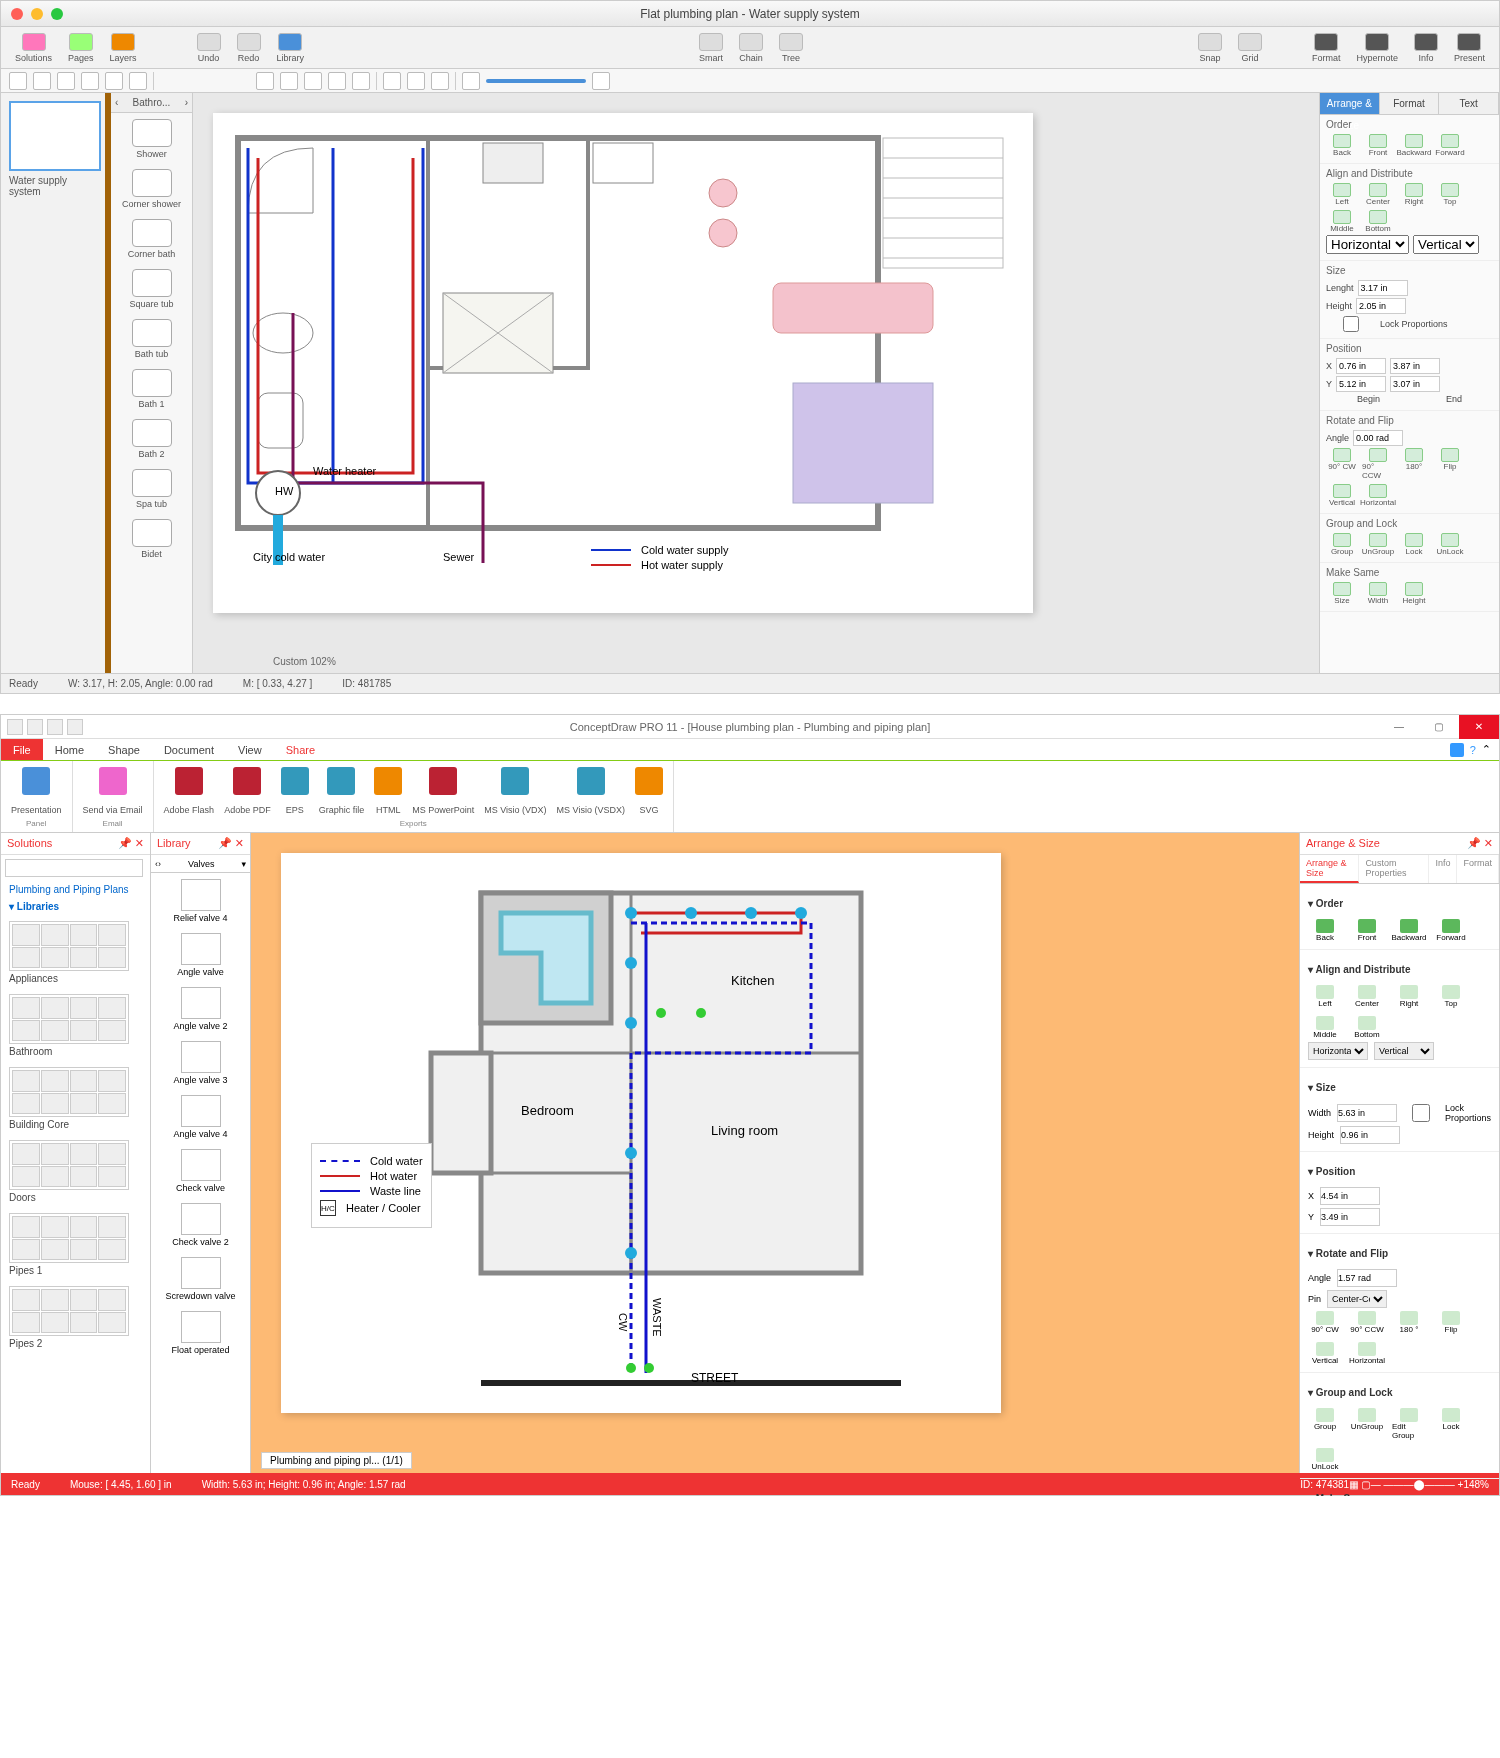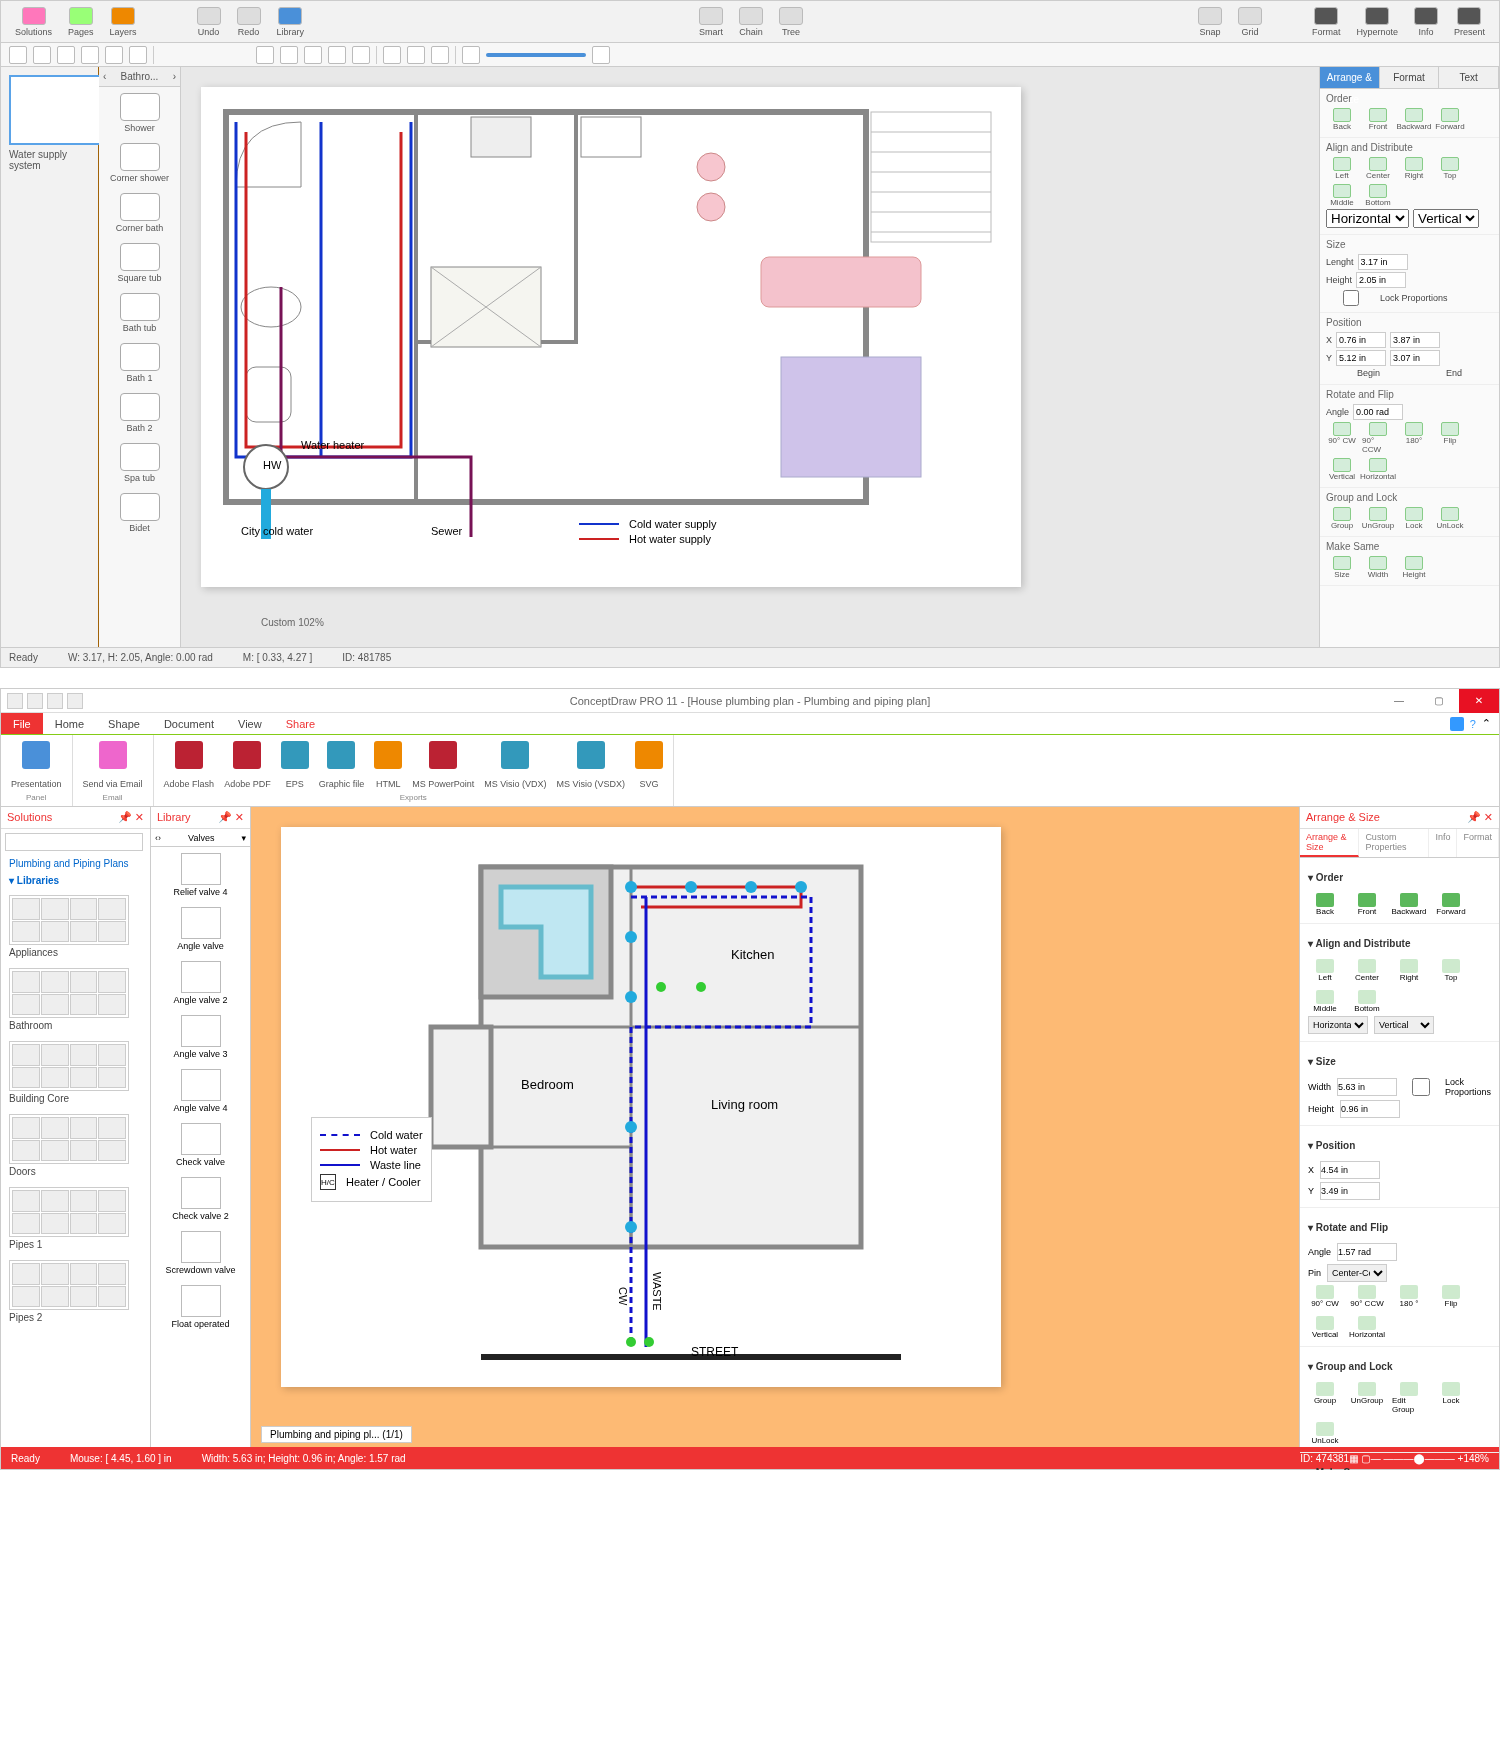--- a/index.html
+++ b/index.html
@@ -11,21 +11,21 @@
 .mac-dot{width:12px;height:12px;border-radius:50%}
 .mac-title{position:absolute;left:50%;transform:translateX(-50%);color:#444}
 .mac-tb2{height:42px;background:#f2f2f2;border-bottom:1px solid #ccc;display:flex;align-items:center;padding:0 8px;font-size:9px;color:#555;gap:4px}
 .tbtn{display:flex;flex-direction:column;align-items:center;gap:2px;padding:2px 6px;cursor:pointer}
 .tbtn .ico{width:24px;height:18px;background:#ddd;border:1px solid #bbb;border-radius:3px}
 .spacer{flex:1}
 .mac-tb3{height:24px;background:#f7f7f7;border-bottom:1px solid #ccc;display:flex;align-items:center;gap:6px;padding:0 8px}
 .tool{width:18px;height:18px;border:1px solid #bbb;background:#fff;border-radius:2px}
 .divv{width:1px;height:18px;background:#ccc}
 .mac-body{display:flex;height:580px;background:#fff}
-.thumbcol{width:98px;background:#f2f2f2;border-right:1px solid #a16207;padding:8px;font-size:10px;color:#555}
+.thumbcol{width:110px;background:#f2f2f2;border-right:6px solid #a16207;padding:8px;font-size:10px;color:#555}
 .thumb{width:92px;height:70px;background:#fff;border:2px solid #5aa3e8;margin-bottom:4px}
 .stencilcol{width:82px;background:#f7f7f7;border-right:1px solid #ccc;overflow:hidden;font-size:9px;color:#555;text-align:center}
 .stencilhdr{height:20px;background:#eee;border-bottom:1px solid #ccc;font-size:10px;display:flex;align-items:center;padding:0 4px;justify-content:space-between}
 .stencil{padding:4px 2px}
 .stencil .shp{width:40px;height:28px;margin:2px auto;background:#fff;border:1px solid #aaa;border-radius:4px}
 .canvas1{flex:1;background:#e8e8e8;position:relative;overflow:hidden}
 .page1{position:absolute;left:20px;top:20px;width:820px;height:500px;background:#fff;box-shadow:2px 2px 8px rgba(0,0,0,.2)}
 .inspector1{width:180px;background:#fafafa;border-left:1px solid #ccc;font-size:10px;color:#444}
 .insp-tabs{display:flex;height:22px;border-bottom:1px solid #ccc}
 .insp-tab{flex:1;text-align:center;line-height:22px;border-right:1px solid #ccc;background:#f0f0f0}
@@ -88,20 +88,28 @@
 .status2 .r{margin-left:auto;display:flex;align-items:center}
 
 .legend{position:absolute;background:#fff;border:1px solid #ccc;padding:8px;font-size:11px}
 .legrow{display:flex;align-items:center;gap:10px;margin:3px 0}
 .legline{width:40px;height:0;border-top:2px solid}
 </style>
 </head>
 <body>
 
 <div class="app">
+<div class="mac-titlebar">
+  <div class="mac-dots">
+    <div class="mac-dot" style="background:#ff5f57"></div>
+    <div class="mac-dot" style="background:#febc2e"></div>
+    <div class="mac-dot" style="background:#28c840"></div>
+  </div>
+  <div class="mac-title">Flat plumbing plan - Water supply system</div>
+</div>
 <div class="mac-tb2">
   <div class="tbtn">
         <div class="ico" style="background:#f7b"></div>
         <span>Solutions</span>
       </div>
   <div class="tbtn">
         <div class="ico" style="background:#9f7"></div>
         <span>Pages</span>
       </div>
   <div class="tbtn">
@@ -291,21 +299,21 @@
         <div class="legrow">
               <div class="legline" style="border-color:#1133cc"></div>
               <span>Cold water supply</span>
             </div>
         <div class="legrow">
               <div class="legline" style="border-color:#cc2222"></div>
               <span>Hot water supply</span>
             </div>
       </div>
     </div>
-    <div style="position:absolute;bottom:19px;left:80px;font-size:10px;color:#666">Custom 102%</div>
+    <div style="position:absolute;bottom:6px;left:80px;font-size:10px;color:#666">Custom 102%</div>
   </div>
   <div class="inspector1">
     <div class="insp-tabs">
       <div class="insp-tab active">Arrange &amp; Size</div>
       <div class="insp-tab">Format</div>
       <div class="insp-tab">Text</div>
     </div>
     <div class="insp-sec">
           <h4>Order</h4>
           <div class="insp-row" id="a1-order">

